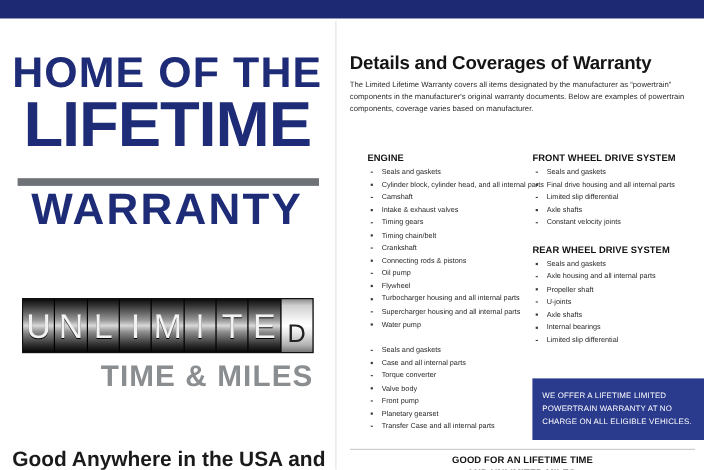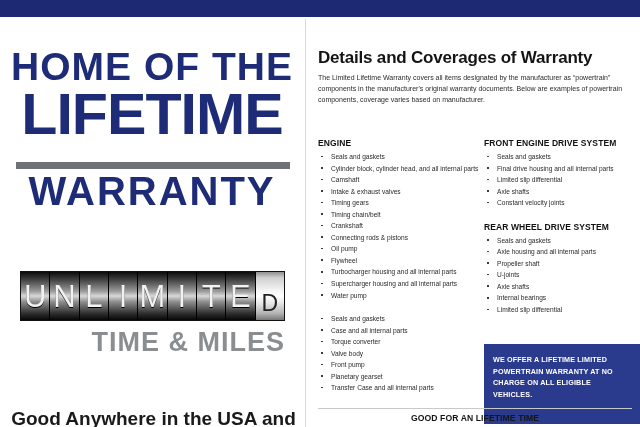--- a/index.html
+++ b/index.html
@@ -128,21 +128,21 @@
     position:absolute;left:12px;top:54px;width:314px;
     font-size:7px;line-height:1.55;color:#2b2b2b;
   }
 
   .cols{
     position:absolute;left:12px;top:119px;width:320px;
   }
   .col{
     position:absolute;top:0;
   }
-  .col-left{left:0;width:163px;}
+  .col-left{left:16px;width:163px;}
   .col-right{left:166px;width:156px;}
 
   .sec-head{
     font-size:8.5px;font-weight:bold;color:#111;
     letter-spacing:0.1px;
     margin:0 0 4px 0;
   }
   ul.plist{
     list-style:none;margin:0 0 0 0;padding:0;
   }
@@ -163,23 +163,23 @@
   .hr-thin{
     position:absolute;left:12px;width:314px;height:1px;
     background:#c9c9c9;
   }
   .hr-1{top:389px;}
 
   .blue-box{
     position:absolute;left:166px;top:206px;width:156px;
     background:#2a3b8d;
     color:#ffffff;
-    padding:10px 9px 24px 9px;
+    padding:10px 9px 11px 9px;
     box-sizing:border-box;
-    font-size:7.2px;font-weight:bold;
+    font-size:7.2px;font-weight:normal;
     line-height:1.6;
     letter-spacing:0.15px;
   }
   .footer-note{
     position:absolute;left:12px;top:394px;width:314px;
     text-align:center;
     font-size:8.6px;font-weight:bold;
     line-height:1.38;
     color:#141414;
     letter-spacing:0.1px;
@@ -275,21 +275,21 @@
           <li>Torque converter</li>
           <li>Valve body</li>
           <li>Front pump</li>
           <li>Planetary gearset</li>
           <li>Transfer Case and all internal parts</li>
         </ul>
       </div>
 
       <div class="col col-right">
 
-        <div class="sec-head">FRONT ENGINE DRIVE SYSTEM</div>
+        <div class="sec-head">FRONT WHEEL DRIVE SYSTEM</div>
         <ul class="plist">
           <li>Seals and gaskets</li>
           <li>Final drive housing and all internal parts</li>
           <li>Limited slip differential</li>
           <li>Axle shafts</li>
           <li>Constant velocity joints</li>
         </ul>
 
         <div class="sec-gap"></div>
 

